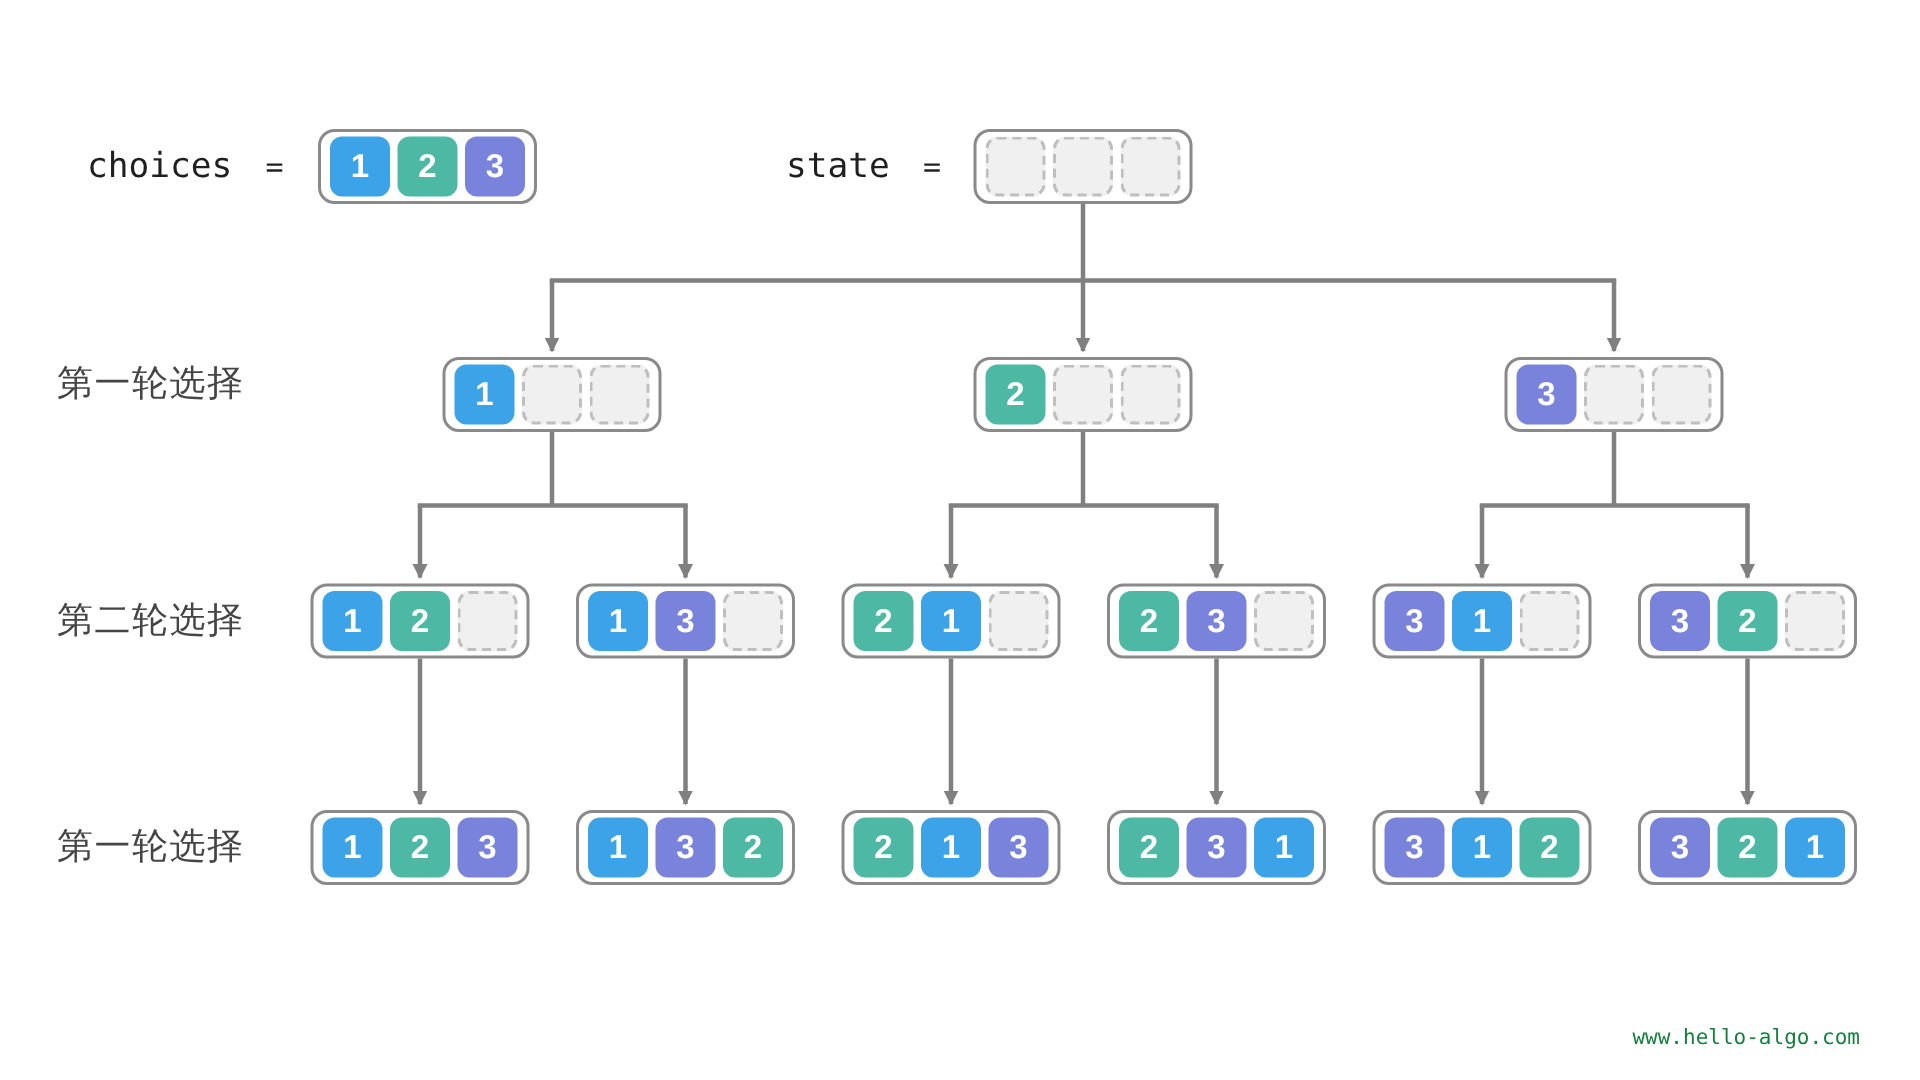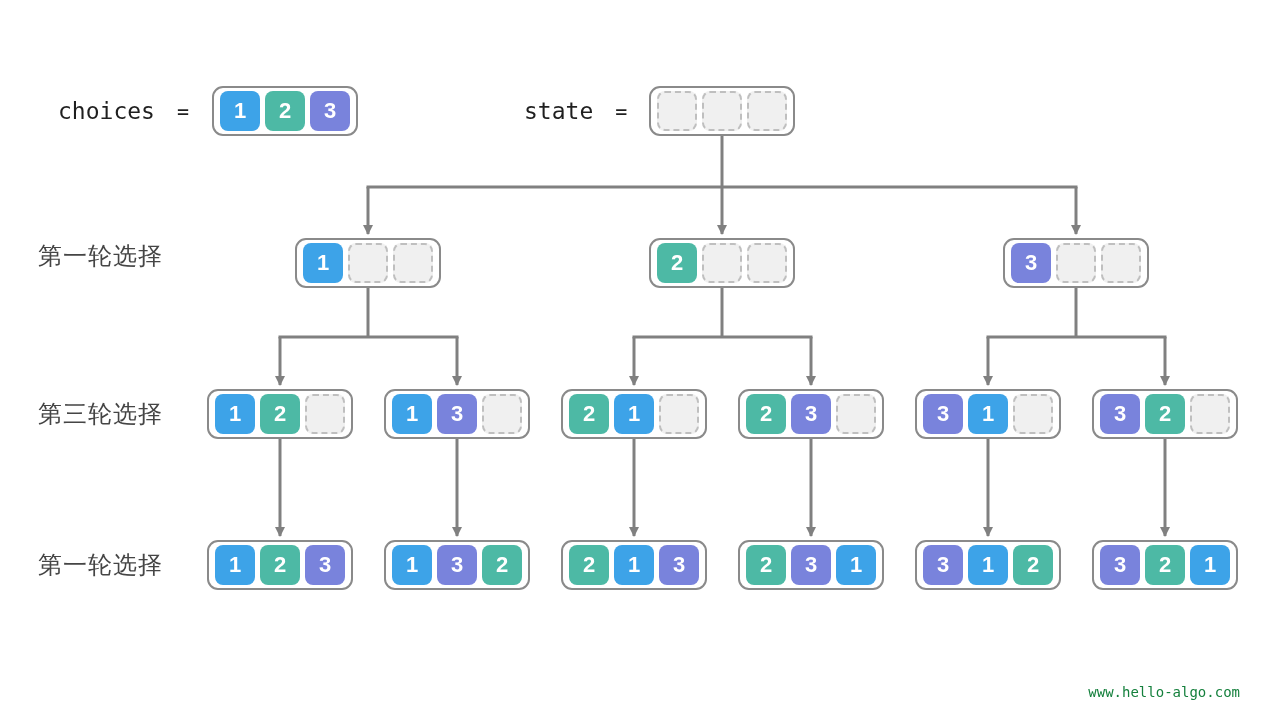--- a/index.html
+++ b/index.html
@@ -105,21 +105,21 @@
     <div class="box" style="left: 649px; top: 238px;">
       <div class="cell" style="background: rgb(77, 185, 165);">2</div>
       <div class="cell empty"></div>
       <div class="cell empty"></div>
     </div>
     <div class="box" style="left: 1003px; top: 238px;">
       <div class="cell" style="background: rgb(121, 131, 220);">3</div>
       <div class="cell empty"></div>
       <div class="cell empty"></div>
     </div>
-    <div class="abs row-label" style="top: 389px;">第三轮选择</div>
+    <div class="abs row-label" style="top: 389px;">第二轮选择</div>
     <div class="box" style="left: 207px; top: 389px;">
       <div class="cell" style="background: rgb(61, 163, 232);">1</div>
       <div class="cell" style="background: rgb(77, 185, 165);">2</div>
       <div class="cell empty"></div>
     </div>
     <div class="box" style="left: 384px; top: 389px;">
       <div class="cell" style="background: rgb(61, 163, 232);">1</div>
       <div class="cell" style="background: rgb(121, 131, 220);">3</div>
       <div class="cell empty"></div>
     </div>

